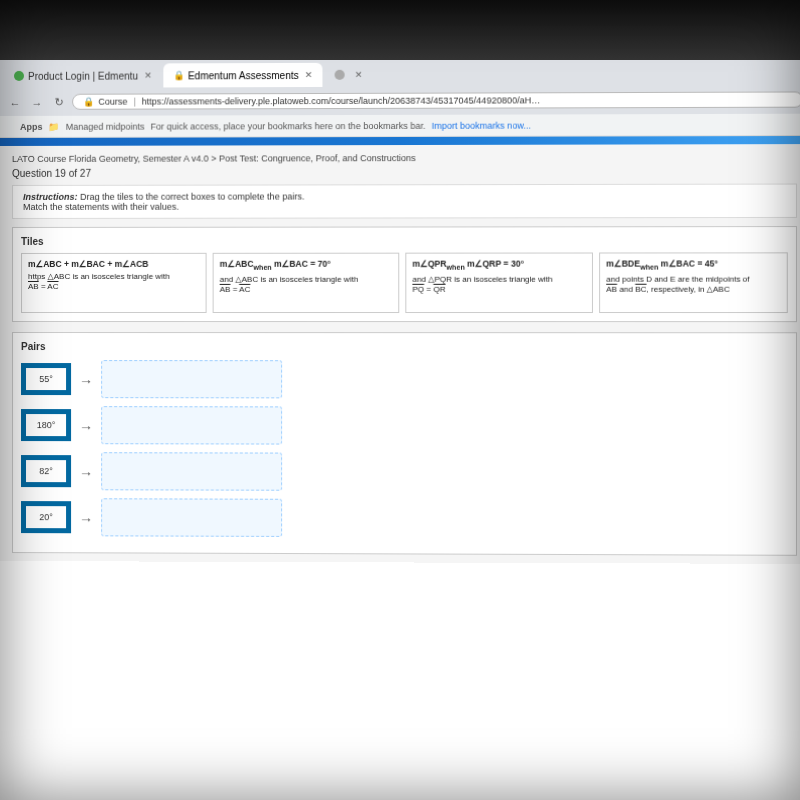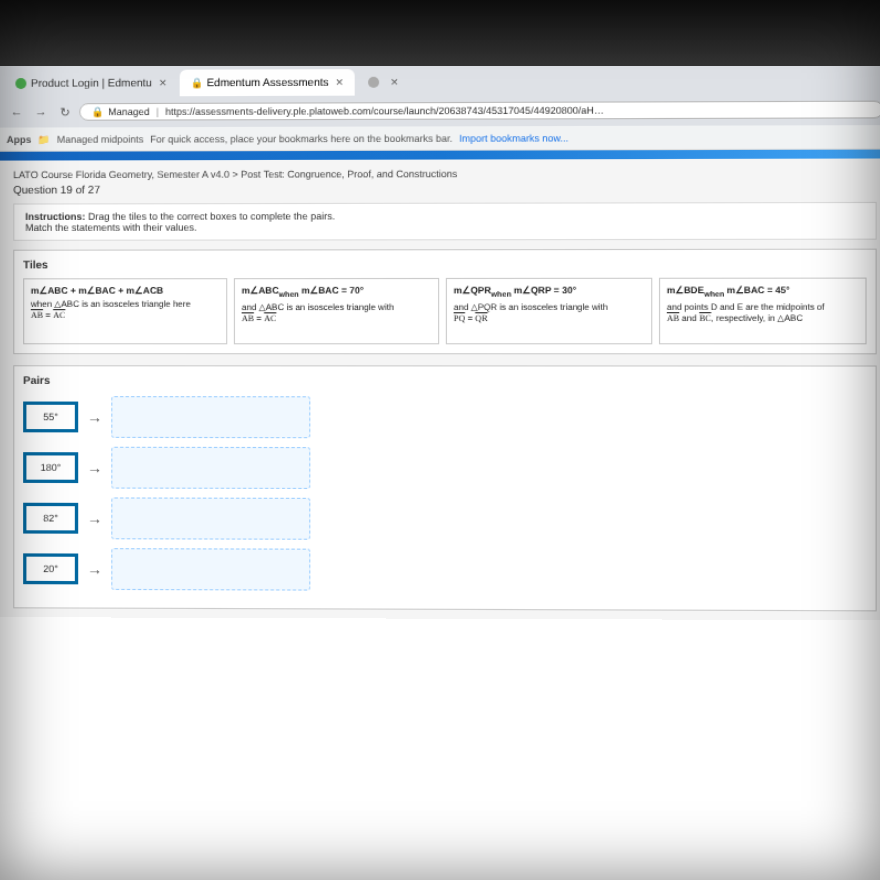--- a/index.html
+++ b/index.html
@@ -142,20 +142,21 @@
       display: flex;
       align-items: center;
       gap: 6px;
       border-bottom: 1px solid #ddd;
       height: 22px;
     }
 
     .bookmarks-bar .apps-link {
       color: #555;
       font-weight: bold;
+      margin-left: 14px;
     }
 
     .bookmarks-bar .bookmark-folder {
       color: #e8a000;
       font-size: 9px;
     }
 
     .import-link {
       color: #1a73e8;
     }
@@ -189,20 +190,21 @@
       background: #fff;
       border: 1px solid #ddd;
       padding: 6px 10px;
       margin-bottom: 8px;
       font-size: 9px;
       color: #333;
     }
 
     .instructions-box .inst-title {
       font-weight: bold;
+      font-style: italic;
     }
 
     
     .tiles-section {
       background: #fff;
       border: 1px solid #ccc;
       padding: 8px;
       margin-bottom: 10px;
     }
 
@@ -231,21 +233,20 @@
     }
 
     .tile .tile-main {
       font-weight: bold;
       font-size: 8.5px;
       margin-bottom: 2px;
     }
 
     .overline {
       text-decoration: overline;
-      font-family: Liberation Serif, serif;
     }
 
     
     .pairs-section {
       background: #fff;
       border: 1px solid #ccc;
       padding: 8px;
     }
 
     .pairs-label {
@@ -256,21 +257,21 @@
     }
 
     .pair-row {
       display: flex;
       align-items: center;
       margin-bottom: 8px;
       gap: 8px;
     }
 
     .pair-value-box {
-      border: 3px solid #0369a1;
+      border: 5px solid #0369a1;
       background: #fff;
       padding: 6px 10px;
       font-size: 9px;
       color: #333;
       min-width: 50px;
       text-align: center;
     }
 
     .pair-arrow {
       font-size: 14px;
@@ -330,21 +331,21 @@
             <span class="tab-close">✕</span>
           </div>
         </div>
 
         <div class="address-bar-row">
           <div class="nav-btn">←</div>
           <div class="nav-btn">→</div>
           <div class="nav-btn">↻</div>
           <div class="address-bar">
             <span class="lock-icon">🔒</span>
-            <span>Managed</span>
+            <span>Course</span>
             <span style="color:#999; margin: 0 2px;">|</span>
             <span style="overflow:hidden; text-overflow:ellipsis; white-space:nowrap; max-width:400px;">https://assessments-delivery.ple.platoweb.com/course/launch/20638743/45317045/44920800/aHR0cHM6Ly9sZWFybmluZy5lZG1lbnR1bS5jb20v</span>
           </div>
         </div>
 
         <div class="bookmarks-bar">
           <span class="apps-link">Apps</span>
           <span class="bookmark-folder">📁</span>
           <span>Managed midpoints</span>
           <span>For quick access, place your bookmarks here on the bookmarks bar.</span>
@@ -365,21 +366,21 @@
           </div>
           <div>Match the statements with their values.</div>
         </div>
 
         <div class="tiles-section">
           <div class="tiles-label">Tiles</div>
           <div class="tiles-grid">
 
             <div class="tile">
               <div class="tile-main">m∠ABC + m∠BAC + m∠ACB</div>
-              <div>when △ABC is an isosceles triangle here</div>
+              <div>https △ABC is an isosceles triangle with</div>
               <div><span class="overline">AB</span> = <span class="overline">AC</span></div>
             </div>
 
             <div class="tile">
               <div class="tile-main">m∠ABC<sub>when</sub> m∠BAC = 70°</div>
               <div>and △ABC is an isosceles triangle with</div>
               <div><span class="overline">AB</span> = <span class="overline">AC</span></div>
             </div>
 
             <div class="tile">

